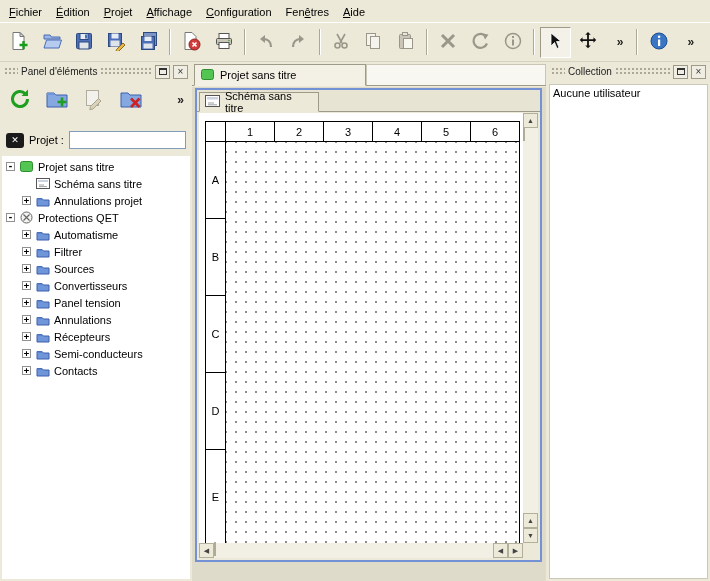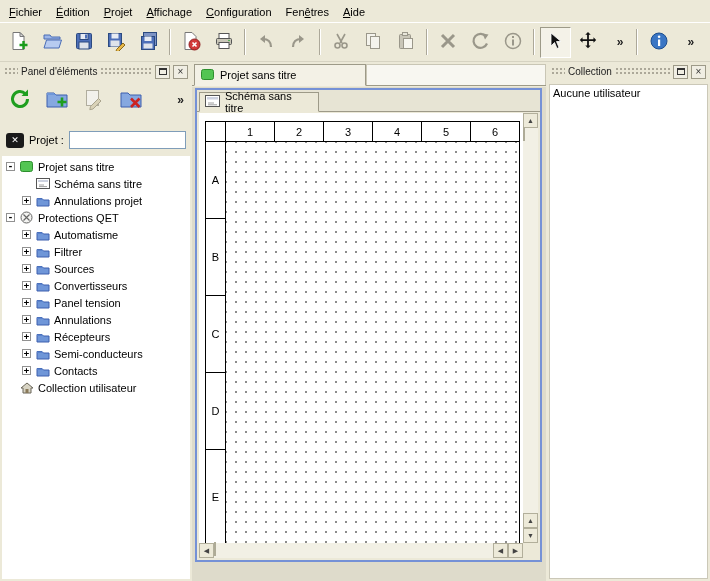--- a/index.html
+++ b/index.html
@@ -400,30 +400,20 @@
           </div>
           <div class="tree-row" style="padding-left: 20px;">
             <span class="expander">+</span>
             <span class="ticon">
               <svg width="14" height="12">
                 <path d="M1 3.5h5l1.5 1.5H13V11H1z" fill="#6f96d8" stroke="#3c5fae"></path>
                 <path d="M1 3.5h5l1.5 1.5H1z" fill="#5a83cc"></path>
               </svg>
             </span>
             <span class="tree-label">Contacts</span>
-          </div>
-          <div class="tree-row" style="padding-left: 4px;">
-            <span class="expander hidden"></span>
-            <span class="ticon">
-              <svg width="14" height="12">
-                <path d="M7 1L1 6h2v5h8V6h2z" fill="#d8d4c4" stroke="#6a675a"></path>
-                <rect x="5.5" y="7" width="3" height="4" fill="#8a7a5a"></rect>
-              </svg>
-            </span>
-            <span class="tree-label">Collection utilisateur</span>
           </div>
         </div>
     </div>
 
     <div class="center">
       <div class="project-tabbar">
         <div class="tab-rest"></div>
         <div class="project-tab">
           <span><svg width="13" height="11">
                 <rect x="0.5" y="0.5" width="12" height="10" rx="2" fill="#53c553" stroke="#2e8f2e"></rect>

